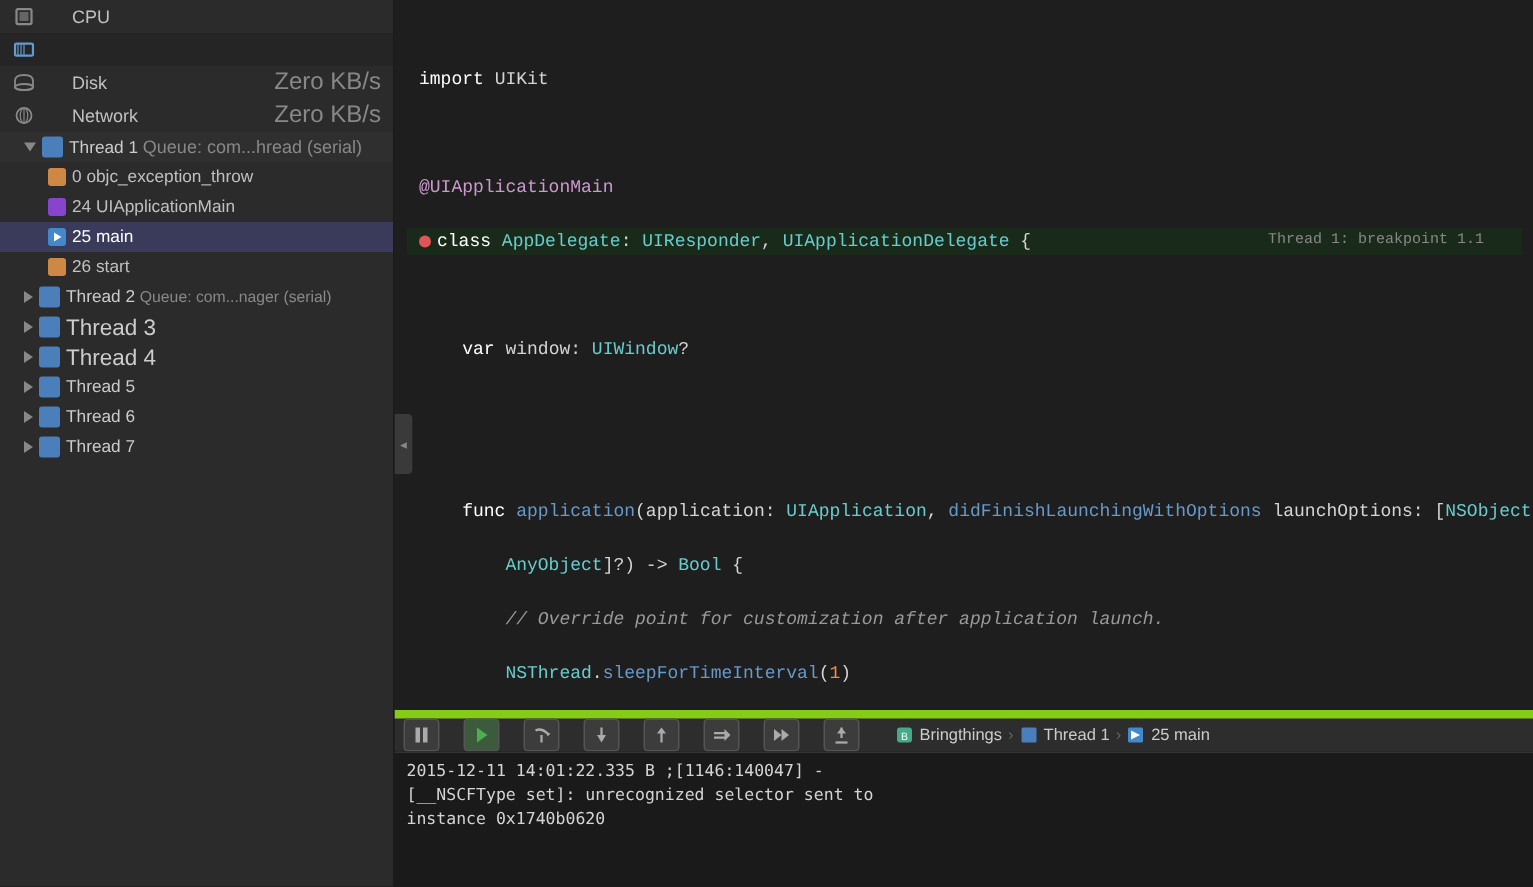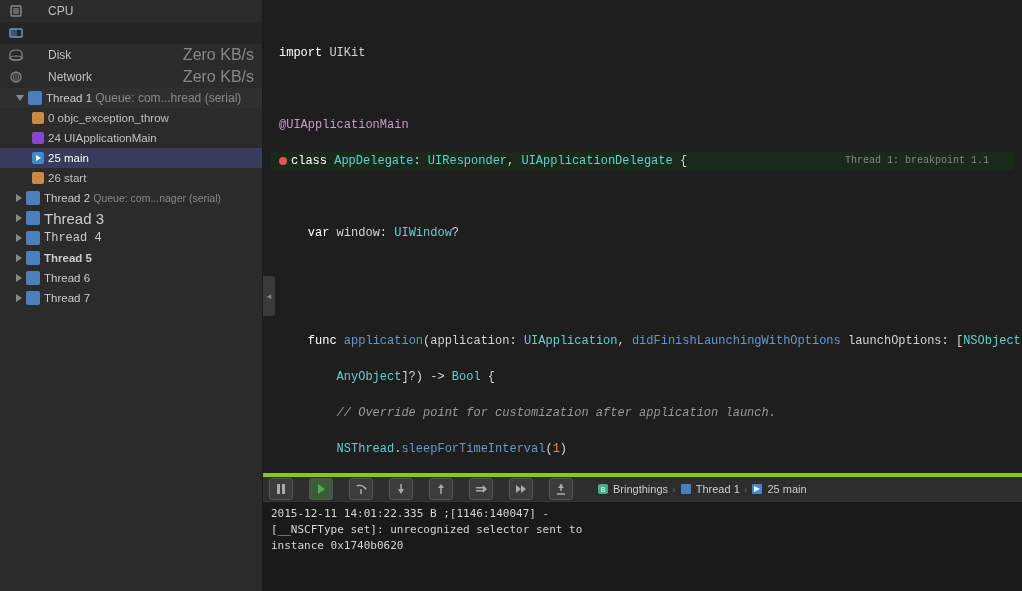--- a/index.html
+++ b/index.html
@@ -162,21 +162,21 @@
     .fn { color: #6699cc; }  
     .num { color: #f08d49; }  
     .cm { color: #999; font-style: italic; } 
     .ty { color: #67cdcc; }   
     .plain { color: #d4d4d4; }
 
     
     .toolbar {
       height: 28px;
       background: #2d2d2d;
-      border-top: 4px solid #84cc16;
+      border-top: 6px solid #84cc16;
       display: flex;
       align-items: center;
       padding: 0 6px;
       gap: 16px;
       text-align: right;
     }
 
     .toolbar-btn {
       width: 24px; height: 22px;
       background: #3c3c3c;
@@ -301,27 +301,27 @@
 
     <div class="thread-item">
       <div class="triangle-right"></div>
       <div class="icon-thread-blue"></div>
       <span style="font-size:15px;color:#ccc;">Thread 3</span>
     </div>
 
     <div class="thread-item">
       <div class="triangle-right"></div>
       <div class="icon-thread-blue"></div>
-      <span style="font-size:12px;color:#ccc;font-family:Liberation Mono, monospace;">Thread 4</span>
-    </div>
-
-    <div class="thread-item">
-      <div class="triangle-right"></div>
-      <div class="icon-thread-blue"></div>
-      <span style="font-size:11.5px;color:#ccc;font-weight:bold;">Thread 5</span>
+      <span style="font-size:15px;color:#ccc;">Thread 4</span>
+    </div>
+
+    <div class="thread-item">
+      <div class="triangle-right"></div>
+      <div class="icon-thread-blue"></div>
+      <span style="font-size:11.5px;color:#ccc;">Thread 5</span>
     </div>
 
     <div class="thread-item">
       <div class="triangle-right"></div>
       <div class="icon-thread-blue"></div>
       <span style="font-size:11.5px;color:#ccc;">Thread 6</span>
     </div>
 
     <div class="thread-item">
       <div class="triangle-right"></div>

